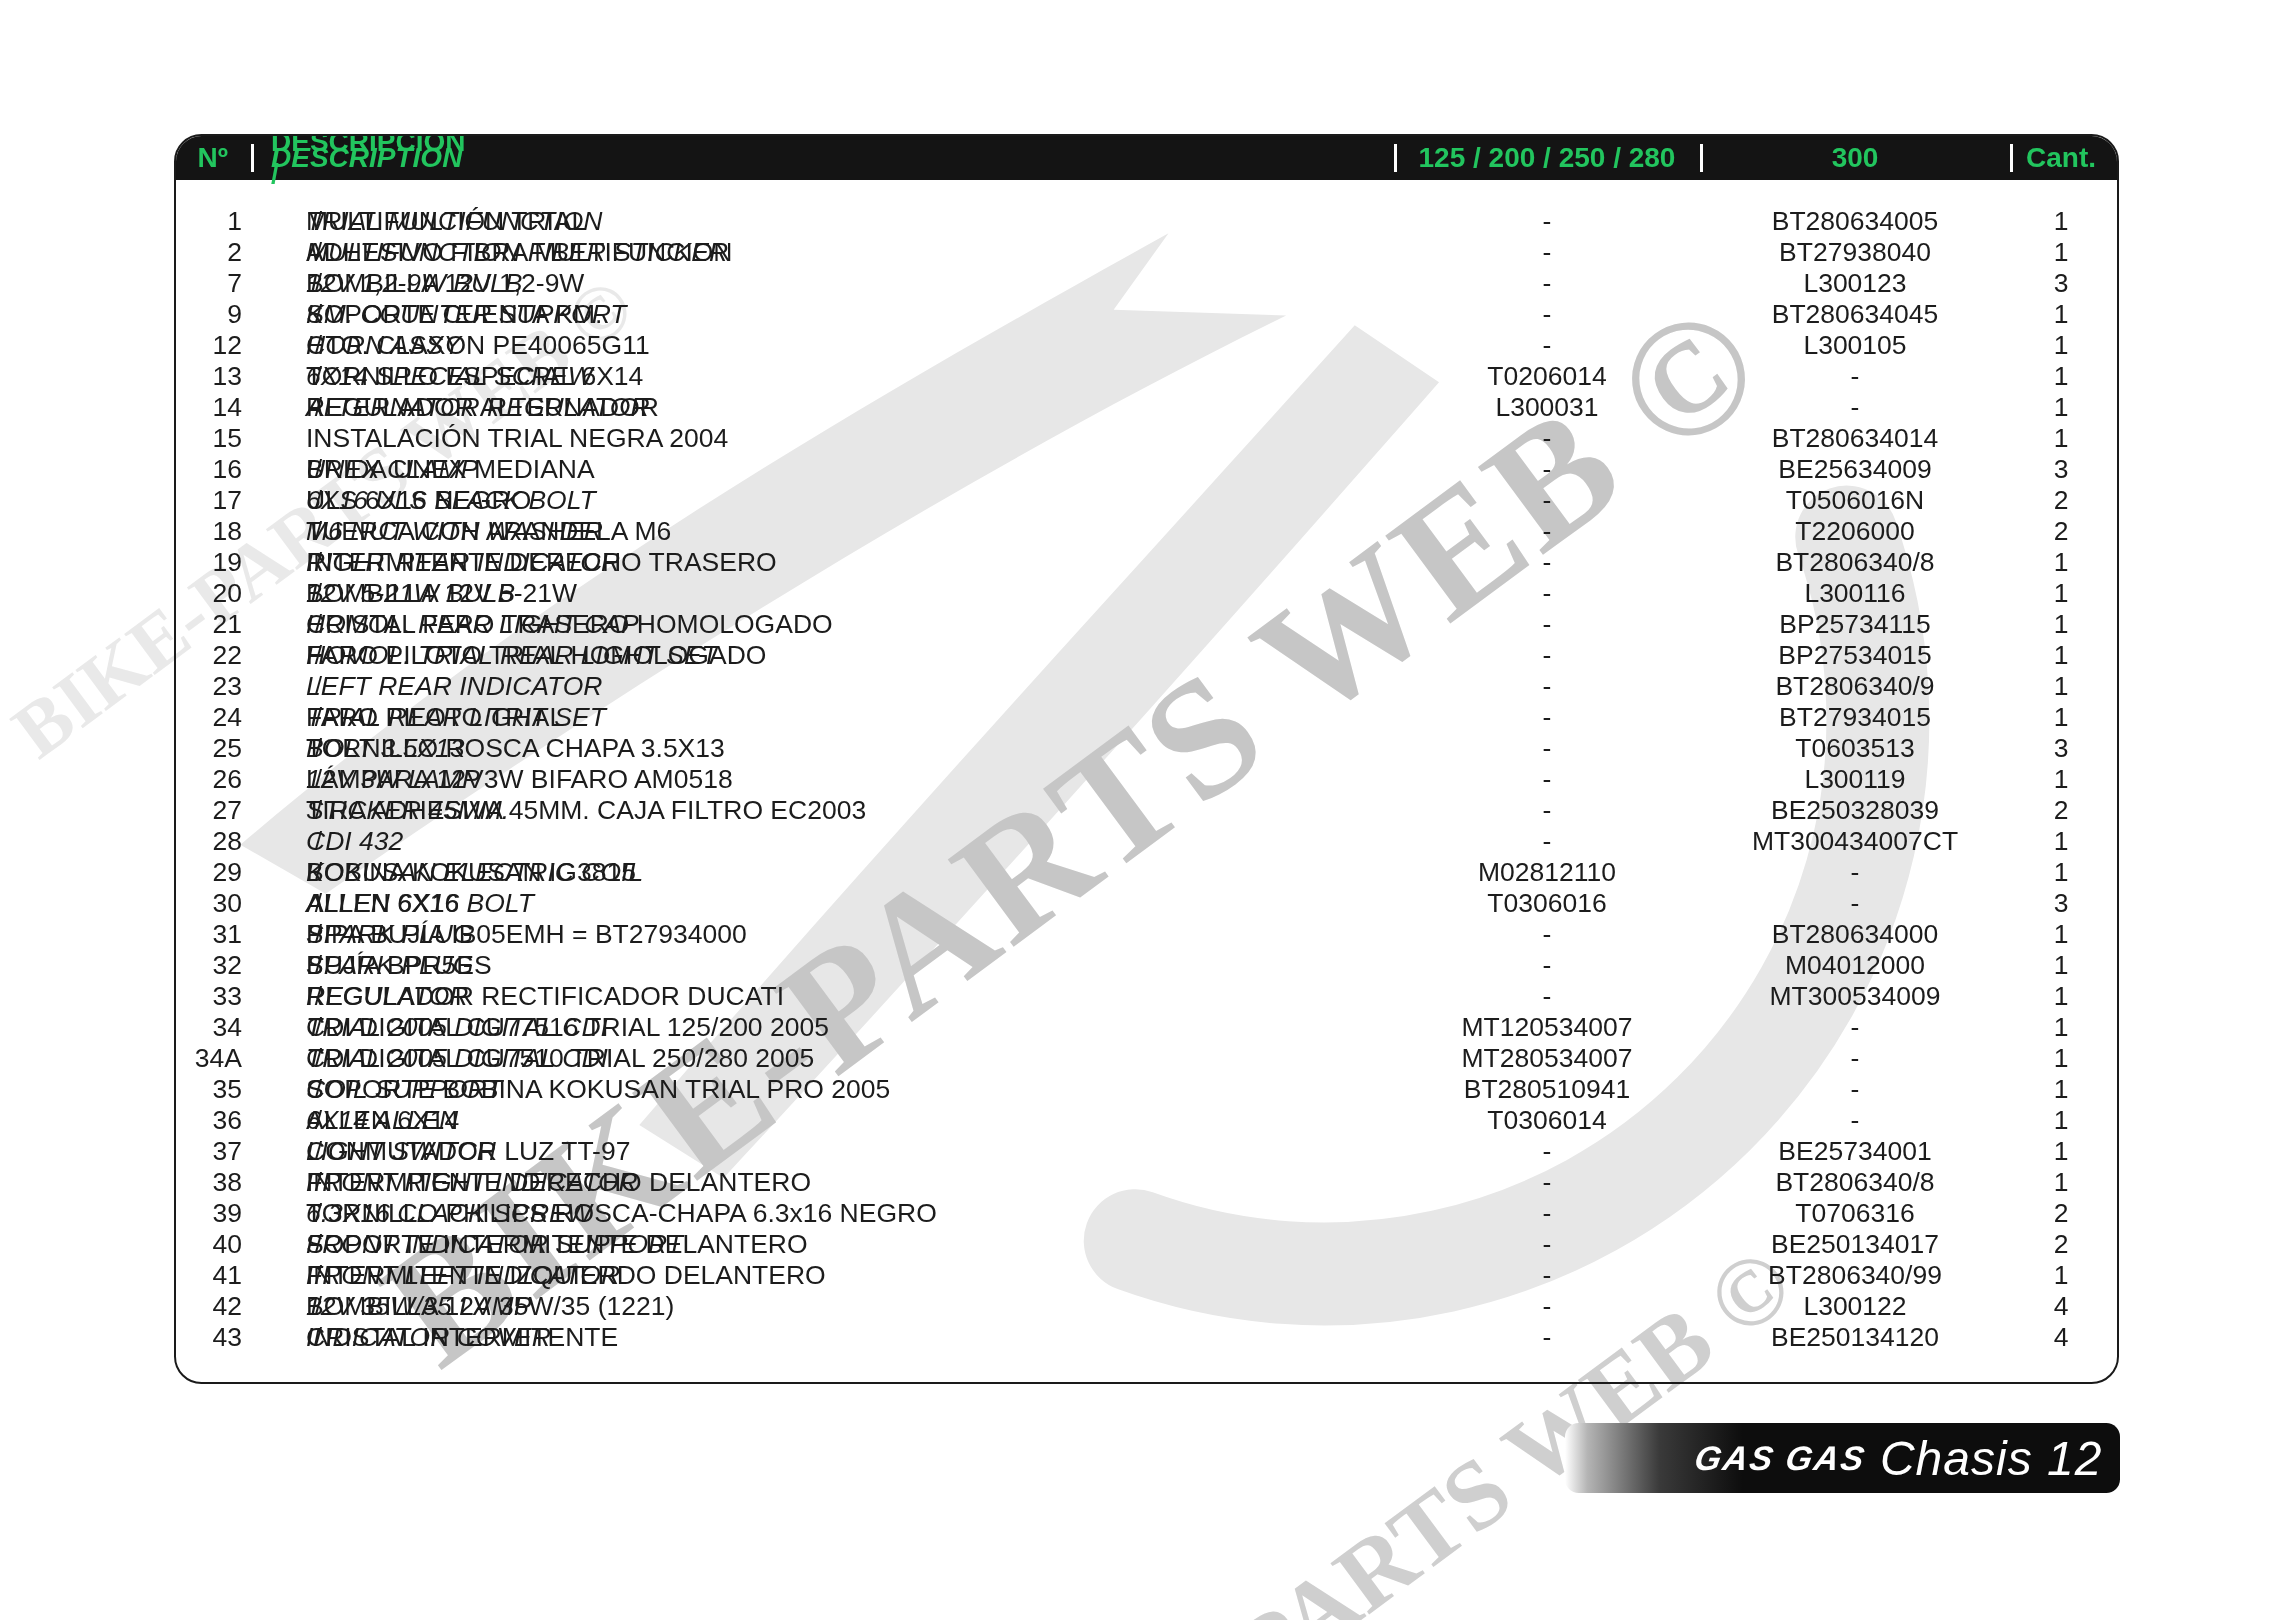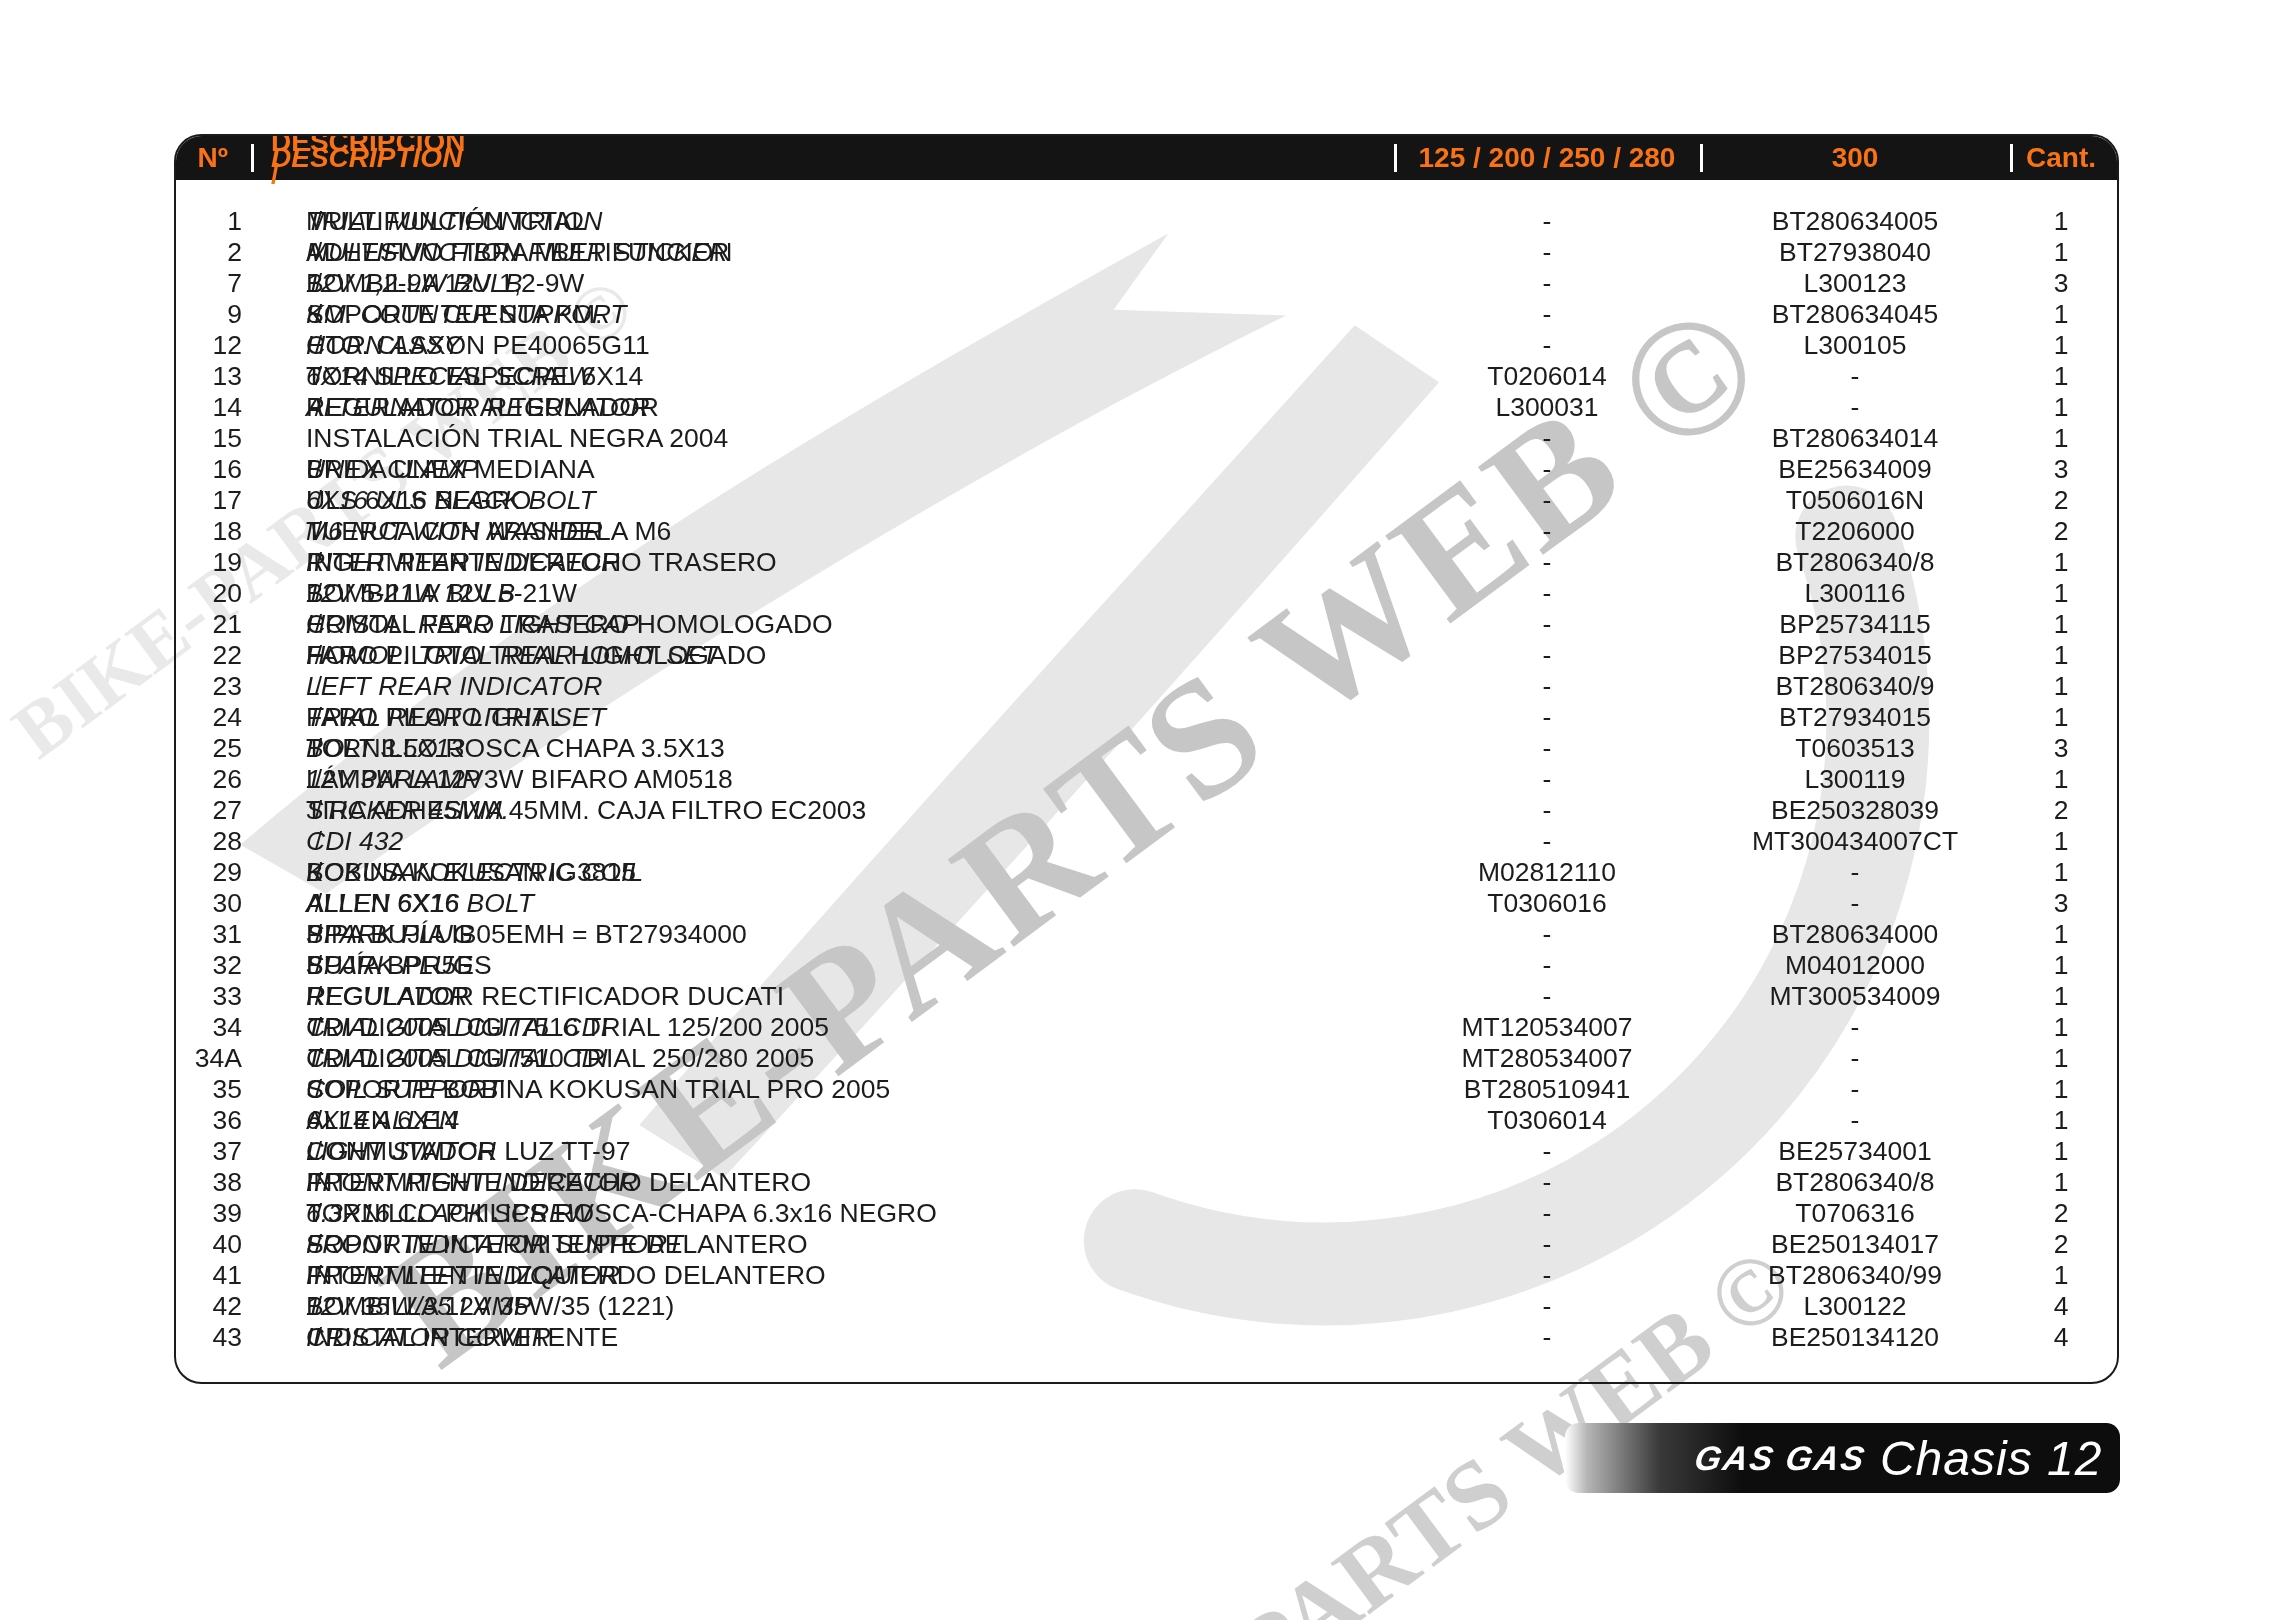--- a/index.html
+++ b/index.html
@@ -30,21 +30,21 @@
     transform:translate(-50%,-50%) rotate(-36.5deg);
   }
   
   .parts-table{
     position:absolute;left:174px;top:134px;width:1945px;height:1250px;
     border:2.9px solid #1a1a1a;border-radius:27.4px;
     box-sizing:border-box;overflow:hidden;z-index:2;
   }
   .thead{
     position:absolute;left:0;top:0;width:100%;height:44px;
-    background:#141414;color:#f97316;
+    background:#141414;color:#22c55e;
     font-size:28px;font-weight:bold;
   }
   .thead span{position:absolute;top:50%;transform:translateY(-50%);}
   .h-no{left:21.6px;}
   .h-desc{left:95px;}
   .h-desc .it{font-style:italic;}
   .h-models{left:1218px;width:306px;text-align:center;}
   .h-300{left:1524px;width:310px;text-align:center;}
   .h-qty{left:1834px;width:102px;text-align:center;}
   .hdiv{

